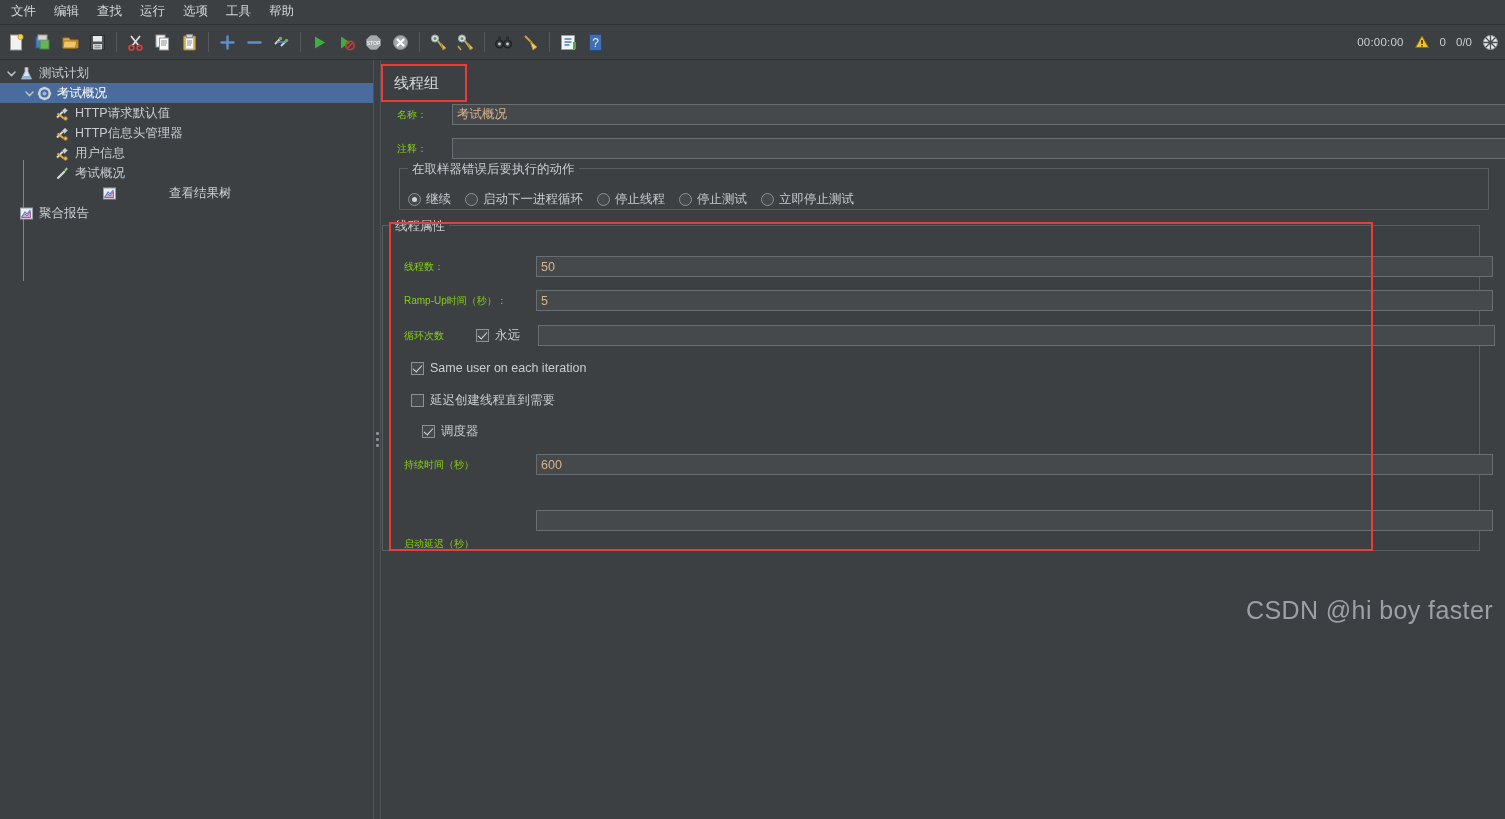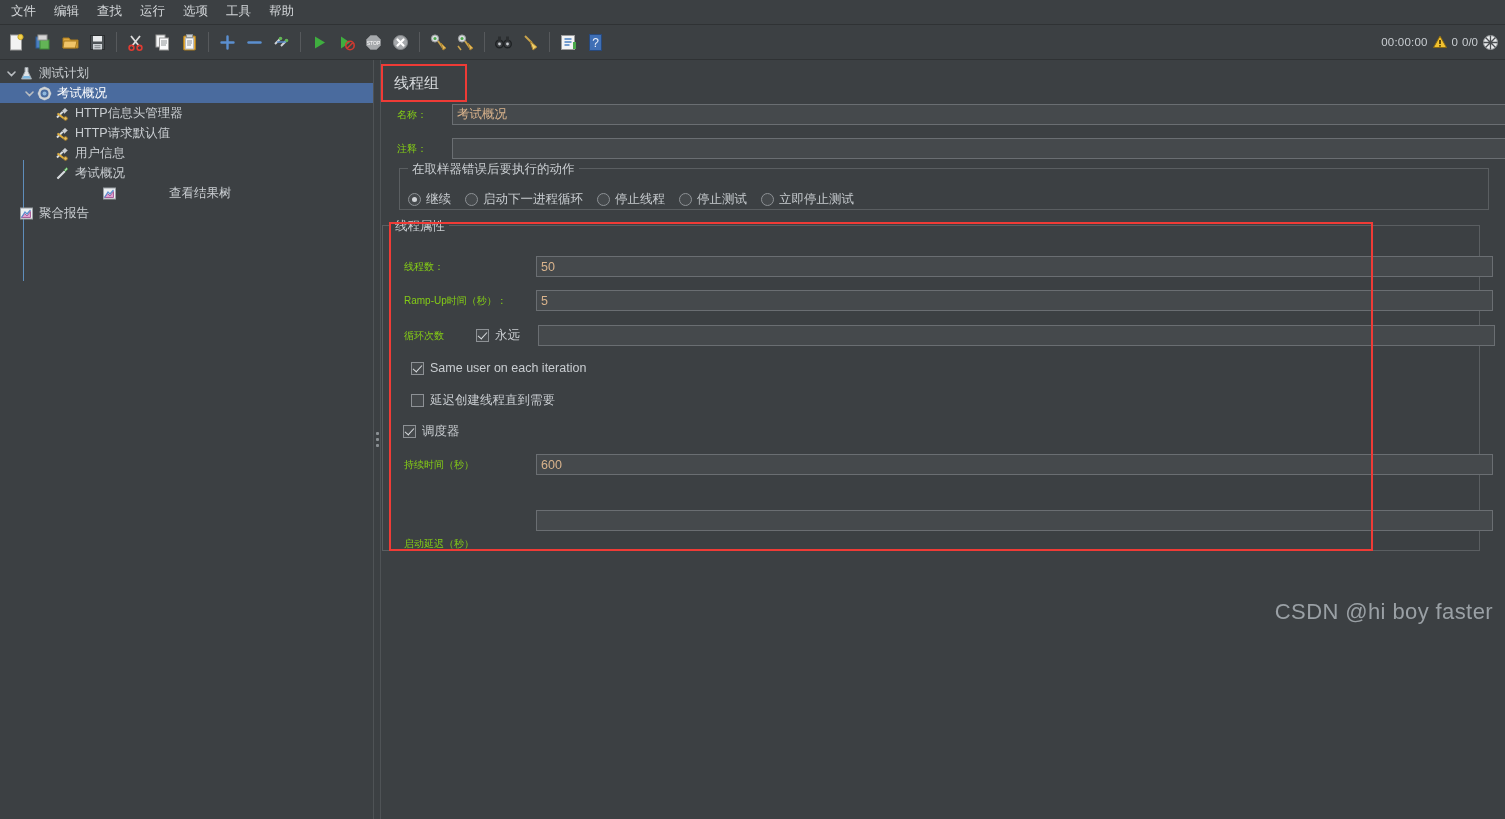--- a/index.html
+++ b/index.html
@@ -31,21 +31,21 @@
   }
   .tb-btn {
     width: 25px; height: 26px; margin: 0 1px;
     display: flex; align-items: center; justify-content: center;
     cursor: default; border-radius: 2px; position: relative;
   }
   .tb-sep { width: 1px; height: 20px; background: #56595c; margin: 0 5px; }
   .tb-spacer { flex: 1; }
 
   .tb-status {
-    display: flex; align-items: center; gap: 4px;
+    display: flex; align-items: center; gap: 10px;
     font-size: 11.5px; color: #c9cdd1; padding-right: 6px;
   }
   .tb-status .timer { font-family: "Liberation Sans", sans-serif; letter-spacing: .2px; }
 
   
   .ico { position: relative; width: 19px; height: 19px; }
   .ico svg { display: block; }
 
   
   .tree-pane {
@@ -136,21 +136,21 @@
   }
   .cb-mark.on::after {
     content: ""; position: absolute; left: 3px; top: 0px;
     width: 4px; height: 8px; border: solid #d8dbde;
     border-width: 0 1.6px 1.6px 0; transform: rotate(42deg);
   }
   .cb-label { font-size: 12.5px; color: #c9cdd1; white-space: nowrap; }
 
   .watermark {
     position: absolute; right: 12px; bottom: 12px;
-    font-size: 22px; color: #9aa0a5; letter-spacing: .4px;
+    font-size: 25px; color: #9aa0a5; letter-spacing: .4px;
     font-family: "Liberation Sans", sans-serif; pointer-events: none;
   }
 </style>
 </head>
 <body>
 
 <div id="app">
 
   <div class="menubar" id="menubar">
       <div class="menu-item">文件</div>
@@ -406,33 +406,33 @@
         <div class="tree-row" style="padding-left: 40px;">
           <span class="twisty"></span>
           <span class="tree-icon">
             <svg width="15" height="15" viewBox="0 0 15 15">
               <path d="M2 11.5l6-6" stroke="#d8dbde" stroke-width="2"></path>
               <path d="M7 5l3-3 2.5 2.5-3 3z" fill="#c9cdd1" stroke="#8e9396"></path>
               <path d="M2.5 7.5l6.5 5" stroke="#e0b040" stroke-width="2"></path>
               <circle cx="10.5" cy="12.5" r="1.8" fill="#e8c060" stroke="#a8812f"></circle>
             </svg>
           </span>
-          <span class="tree-label">HTTP信息头管理器</span>
+          <span class="tree-label">HTTP请求默认值</span>
         </div>
         <div class="tree-row" style="padding-left: 40px;">
           <span class="twisty"></span>
           <span class="tree-icon">
             <svg width="15" height="15" viewBox="0 0 15 15">
               <path d="M2 11.5l6-6" stroke="#d8dbde" stroke-width="2"></path>
               <path d="M7 5l3-3 2.5 2.5-3 3z" fill="#c9cdd1" stroke="#8e9396"></path>
               <path d="M2.5 7.5l6.5 5" stroke="#e0b040" stroke-width="2"></path>
               <circle cx="10.5" cy="12.5" r="1.8" fill="#e8c060" stroke="#a8812f"></circle>
             </svg>
           </span>
-          <span class="tree-label">HTTP请求默认值</span>
+          <span class="tree-label">HTTP信息头管理器</span>
         </div>
         <div class="tree-row" style="padding-left: 40px;">
           <span class="twisty"></span>
           <span class="tree-icon">
             <svg width="15" height="15" viewBox="0 0 15 15">
               <path d="M2 11.5l6-6" stroke="#d8dbde" stroke-width="2"></path>
               <path d="M7 5l3-3 2.5 2.5-3 3z" fill="#c9cdd1" stroke="#8e9396"></path>
               <path d="M2.5 7.5l6.5 5" stroke="#e0b040" stroke-width="2"></path>
               <circle cx="10.5" cy="12.5" r="1.8" fill="#e8c060" stroke="#a8812f"></circle>
             </svg>
@@ -547,21 +547,21 @@
     <div class="cb-row" style="left:30px; top:301px;">
       <span class="cb-mark on" id="cb-sameuser"></span>
       <span class="cb-label">Same user on each iteration</span>
     </div>
 
     <div class="cb-row" style="left:30px; top:332px;">
       <span class="cb-mark" id="cb-delay"></span>
       <span class="cb-label">延迟创建线程直到需要</span>
     </div>
 
-    <div class="cb-row" style="left:22px; top:363px;">
+    <div class="cb-row" style="left:41px; top:363px;">
       <span class="cb-mark on" id="cb-sched"></span>
       <span class="cb-label">调度器</span>
     </div>
 
     <div class="form-row" style="left:23px; top:394px;">
       <span class="f-label" style="width:132px;">持续时间（秒）</span>
       <input class="f-input" style="width: 957px;" value="600">
     </div>
 
     <div class="form-row" style="left:23px; top:429px;">

